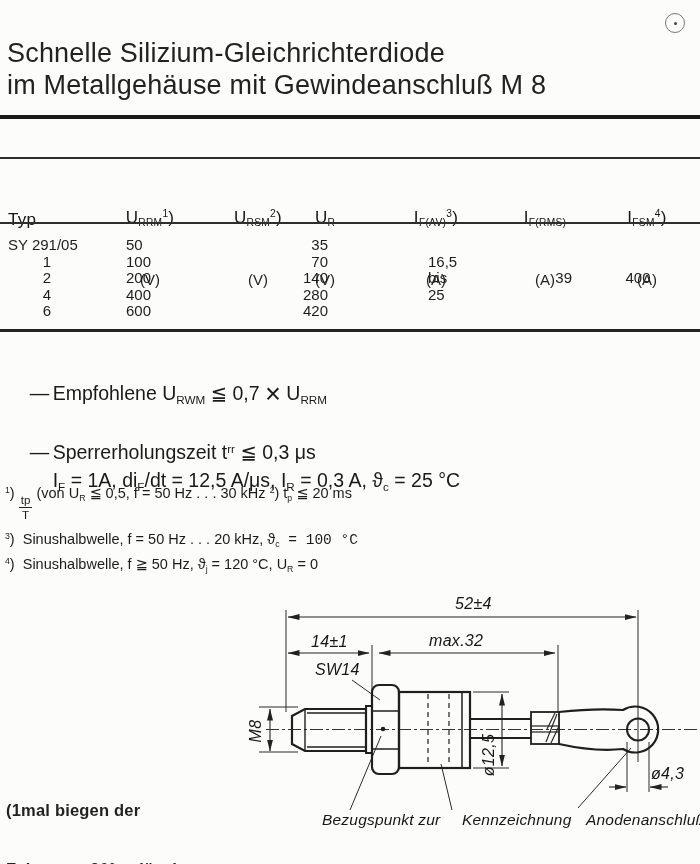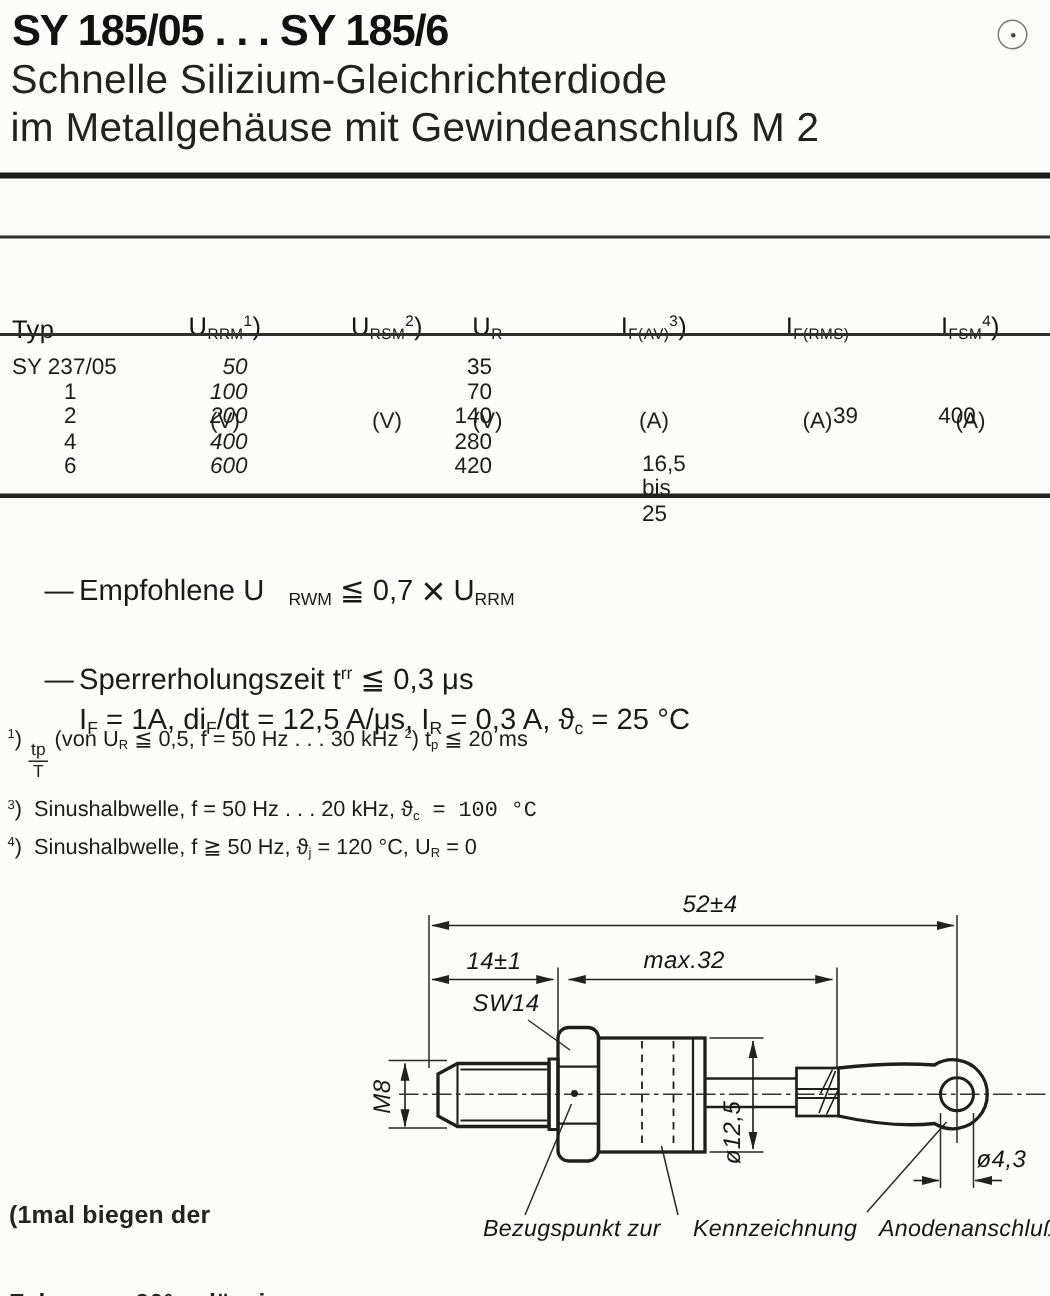--- a/index.html
+++ b/index.html
@@ -32,23 +32,23 @@
   .th2{left:216px;width:84px;}
   .th3{left:293px;width:64px;}
   .th4{left:394px;width:84px;}
   .th5{left:503px;width:84px;}
   .th6{left:605px;width:84px;}
 
   .trow{position:absolute;left:0;width:700px;height:17px;font-size:15px;color:#1d1d1d;}
   .trow span{position:absolute;white-space:pre;}
   .c-typ-full{left:8px;}
   .c-typ{left:8px;width:43px;text-align:right;}
-  .c-v1{left:102px;width:63px;text-align:right;font-style:italic;}
+  .c-v1{left:126px;width:63px;}
   .c-v2{left:265px;width:63px;text-align:right;}
-  .c-iav{left:428px;width:56px;margin-top:48px;}
+  .c-iav{left:428px;width:56px;}
   .c-irms{left:528px;width:44px;text-align:right;}
   .c-ifsm{left:616px;width:44px;text-align:center;}
 
   
   .note{left:8px;font-size:19.5px;color:#1a1a1a;}
   .ndash{display:inline-block;width:23px;}
   .fnote{left:5px;font-size:14.5px;color:#1c1c1c;}
   .seg-sub{font-size:60%;vertical-align:-0.3em;white-space:pre;}
   .seg-sup{font-size:60%;vertical-align:0.55em;white-space:pre;}
   .seg-x{font-size:140%;vertical-align:-0.12em;line-height:1;}
@@ -62,24 +62,23 @@
   .dtext{font-size:16px;font-style:italic;color:#161616;letter-spacing:0.3px;}
   .dlabel{font-size:15.5px;font-style:italic;color:#161616;letter-spacing:0.2px;margin-left:19px;}
   .rot{transform:rotate(-90deg);transform-origin:center;height:16px;text-align:center;}
   .sidenote{left:6px;top:762px;font-size:16.5px;font-weight:bold;line-height:19.5px;color:#232323;letter-spacing:0.2px;}
 </style>
 </head>
 <body>
 
 <div id="page">
 
-  <div class="abs title">SY 185/05 . . . SY 185/6</div>
   <div class="abs regmark"></div>
   <div class="abs subtitle sub1">Schnelle Silizium-Gleichrichterdiode</div>
-  <div class="abs subtitle sub2">im Metallgehäuse mit Gewindeanschluß M 2</div>
+  <div class="abs subtitle sub2">im Metallgehäuse mit Gewindeanschluß M 8</div>
   <div class="abs rule rule-thick"></div>
 
   <div>
     <div class="abs rule rule-t1"></div>
     <div class="abs th th0">
       <span class="th-main"><span style="white-space: pre;">Typ</span></span>
     </div>
     <div class="abs th th1">
       <span class="th-main"><span style="white-space: pre;">U</span><span class="seg-sub" style="white-space: pre;">RRM</span><span class="seg-sup" style="white-space: pre;">1</span><span style="white-space: pre;">)</span></span>
       <span class="th-unit">(V)</span>
@@ -100,21 +99,21 @@
       <span class="th-main"><span style="white-space: pre;">I</span><span class="seg-sub" style="white-space: pre;">F(RMS)</span></span>
       <span class="th-unit">(A)</span>
     </div>
     <div class="abs th th6">
       <span class="th-main"><span style="white-space: pre;">I</span><span class="seg-sub" style="white-space: pre;">FSM</span><span class="seg-sup" style="white-space: pre;">4</span><span style="white-space: pre;">)</span></span>
       <span class="th-unit">(A)</span>
     </div>
     <div class="abs rule rule-t2"></div>
 
     <div class="trow" style="top:236px">
-      <span class="c-typ-full">SY 237/05</span>
+      <span class="c-typ-full">SY 291/05</span>
       <span class="c-v1">50</span>
       <span class="c-v2">35</span>
       <span class="c-iav"></span>
       <span class="c-irms"></span>
       <span class="c-ifsm"></span>
     </div>
     <div class="trow" style="top:253px">
       <span class="c-typ">1</span>
       <span class="c-v1">100</span>
       <span class="c-v2">70</span>
@@ -143,21 +142,21 @@
       <span class="c-v1">600</span>
       <span class="c-v2">420</span>
       <span class="c-iav"></span>
       <span class="c-irms"></span>
       <span class="c-ifsm"></span>
     </div>
     <div class="abs rule rule-t3"></div>
   </div>
 
   <div class="abs note" style="top:357px">
-    <span class="ndash">—</span><span><span style="white-space: pre;">Empfohlene U</span><span class="seg-sub" style="white-space: pre; margin-left: 16px;">RWM</span><span style="white-space: pre;"> ≦ 0,7 </span><span class="seg-x" style="white-space: pre;">×</span><span style="white-space: pre;"> U</span><span class="seg-sub" style="white-space: pre;">RRM</span></span>
+    <span class="ndash">—</span><span><span style="white-space: pre;">Empfohlene U</span><span class="seg-sub" style="white-space: pre;">RWM</span><span style="white-space: pre;"> ≦ 0,7 </span><span class="seg-x" style="white-space: pre;">×</span><span style="white-space: pre;"> U</span><span class="seg-sub" style="white-space: pre;">RRM</span></span>
   </div>
   <div class="abs note" style="top:418px">
     <span class="ndash">—</span><span><span style="white-space: pre;">Sperrerholungszeit t</span><span class="seg-sup" style="white-space: pre;">rr</span><span style="white-space: pre; text-align: right;"> ≦ 0,3 μs</span></span>
   </div>
   <div class="abs note" style="top:446px">
     <span class="ndash"></span><span><span style="white-space: pre;">I</span><span class="seg-sub" style="white-space: pre;">F</span><span style="white-space: pre;"> = 1A, di</span><span class="seg-sub" style="white-space: pre;">F</span><span style="white-space: pre;">/dt = 12,5 A/μs, I</span><span class="seg-sub" style="white-space: pre;">R</span><span style="white-space: pre;"> = 0,3 A, ϑ</span><span class="seg-sub" style="white-space: pre;">c</span><span style="white-space: pre;"> = 25 °C</span></span>
   </div>
 
   <div class="abs fnote" style="top:478px"><span><span class="seg-sup" style="white-space: pre;">1</span><span style="white-space: pre;">) </span><span class="frac"><span class="fnum">tp</span><span class="fden">T</span></span><span style="white-space: pre;"> (von U</span><span class="seg-sub" style="white-space: pre;">R</span><span style="white-space: pre;"> ≦ 0,5, f = 50 Hz . . . 30 kHz </span><span class="seg-sup" style="white-space: pre;">2</span><span style="white-space: pre;">) t</span><span class="seg-sub" style="white-space: pre;">p</span><span style="white-space: pre;"> ≦ 20 ms</span></span></div>
   <div class="abs fnote" style="top:531px"><span><span class="seg-sup" style="white-space: pre;">3</span><span style="white-space: pre;">)  Sinushalbwelle, f = 50 Hz . . . 20 kHz, ϑ</span><span class="seg-sub" style="white-space: pre;">c</span><span style="white-space: pre; font-family: Liberation Mono, monospace;"> = 100 °C</span></span></div>

